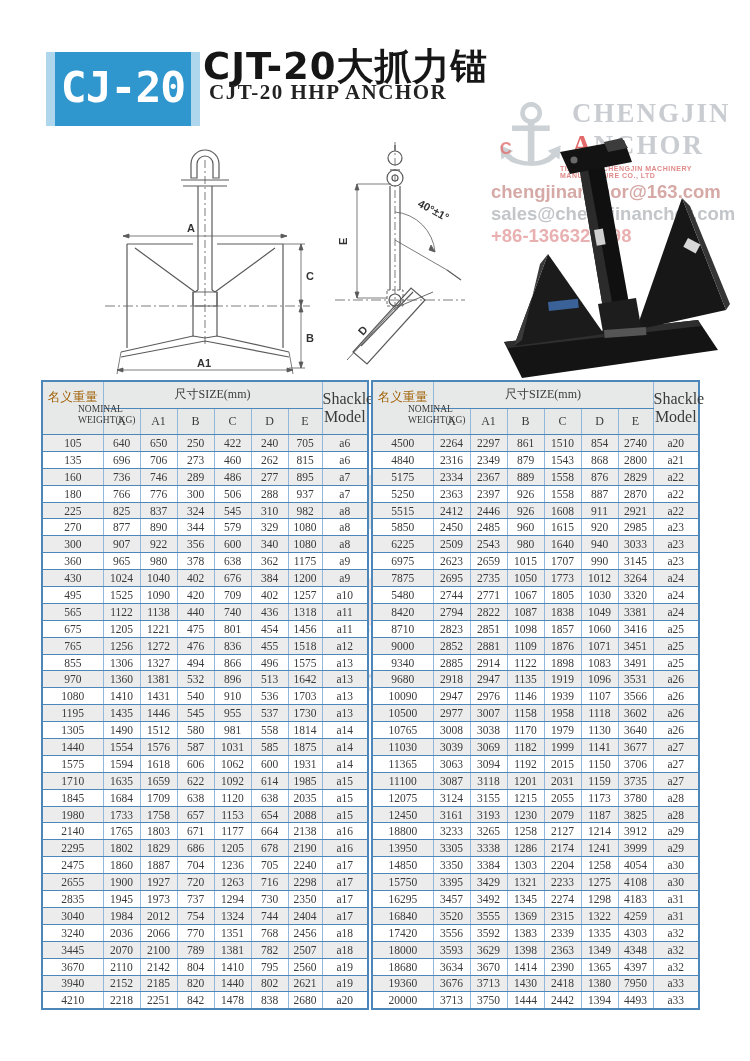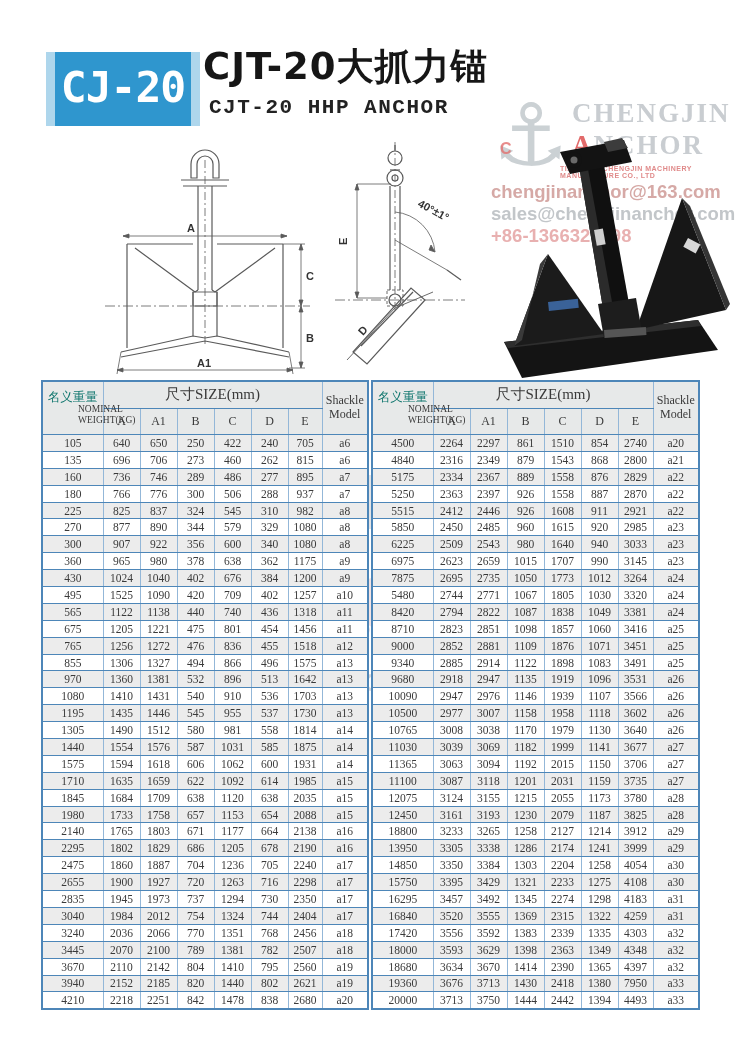--- a/index.html
+++ b/index.html
@@ -10,22 +10,22 @@
   
   .badge{position:absolute;left:46px;top:52px;height:74px;display:flex;}
   .badge .strip{width:9px;background:#aed6ec;}
   .badge .box{
     background:#2f96ce;color:#fff;display:flex;align-items:center;justify-content:center;
     width:136px;font-family:"DejaVu Sans Mono",monospace;font-weight:bold;font-size:43px;
     letter-spacing:-1px;padding-bottom:4px;
   }
   .title-cn{position:absolute;left:203px;top:42px;font-size:37px;font-weight:bold;color:#161616;
     font-family:"DejaVu Sans",sans-serif;letter-spacing:1px;}
-  .title-en{position:absolute;left:209px;top:96px;font-size:21px;font-weight:bold;color:#222;
-    letter-spacing:1.5px;font-family:Liberation Mono, monospace;}
+  .title-en{position:absolute;left:209px;top:80px;font-size:21px;font-weight:bold;color:#222;
+    letter-spacing:1.5px;font-family:Liberation Serif, serif;}
   
   .brand-anchor-glyph{position:absolute;left:492px;top:92px;font-size:86px;color:#c3c9cd;
     opacity:.85;line-height:1;font-family:"DejaVu Sans",sans-serif;}
   .brand-anchor-c{position:absolute;left:500px;top:140px;font-size:16px;font-weight:bold;color:#e2706f;opacity:.8;}
   .brand-name1{position:absolute;left:572px;top:98px;font-size:27px;font-weight:bold;
     font-family:"Liberation Serif",serif;color:#c9cdd1;letter-spacing:2px;}
   .brand-name2{position:absolute;left:572px;top:130px;font-size:27px;font-weight:bold;
     font-family:"Liberation Serif",serif;color:#c9cdd1;letter-spacing:2px;}
   .brand-name2 .red{color:#e26a6a;}
   .brand-company{position:absolute;left:560px;top:165px;font-size:7px;font-weight:bold;color:#e08a8a;
@@ -42,24 +42,24 @@
   .spec-table{position:absolute;top:380px;border-collapse:collapse;table-layout:fixed;
     font-family:"Liberation Serif",serif;}
   .spec-table.left{left:41px;width:326px;}
   .spec-table.right{left:371px;width:327px;}
   .spec-table td,.spec-table th{
     border:1px solid #93b7d8;border-top:1px solid #4d86b8;border-bottom:1px solid #4d86b8;
     text-align:center;vertical-align:middle;padding:0;color:#3a3a3a;font-weight:normal;
   }
   .spec-table{border:2px solid #4d86b8;}
   .spec-table thead th{background:#e7e9e9;font-size:11px;line-height:1.15;}
-  .spec-table thead .hd-cn{font-size:12.5px;color:#0f766e;}
+  .spec-table thead .hd-cn{font-size:12.5px;color:#a16207;}
   .spec-table thead .hd-en{font-size:9.5px;padding-left:35px;}
-  .spec-table thead .hd-size{font-size:15px;}
-  .spec-table thead .hd-shackle{font-size:12px;font-family:"Liberation Serif",serif;}
+  .spec-table thead .hd-size{font-size:12px;}
+  .spec-table thead .hd-shackle{font-size:16px;font-family:"Liberation Serif",serif;}
   .spec-table thead tr.r1 th{height:26px;}
   .spec-table thead tr.r2 th{height:25px;font-size:12px;}
   .spec-table tbody td{height:15.9px;font-size:11.5px;}
   .spec-table tbody tr:nth-child(odd) td{background:#ececec;}
   .spec-table tbody tr:nth-child(even) td{background:#ffffff;}
   
   .wm-table-anchor{position:absolute;left:140px;top:430px;font-size:150px;color:#8d97a0;
     opacity:.22;font-family:"DejaVu Sans",sans-serif;pointer-events:none;}
   .wm-big1{position:absolute;left:225px;top:455px;font-size:82px;font-weight:bold;
     font-family:"Liberation Serif",serif;color:rgba(165,170,176,0.30);letter-spacing:4px;pointer-events:none;}

